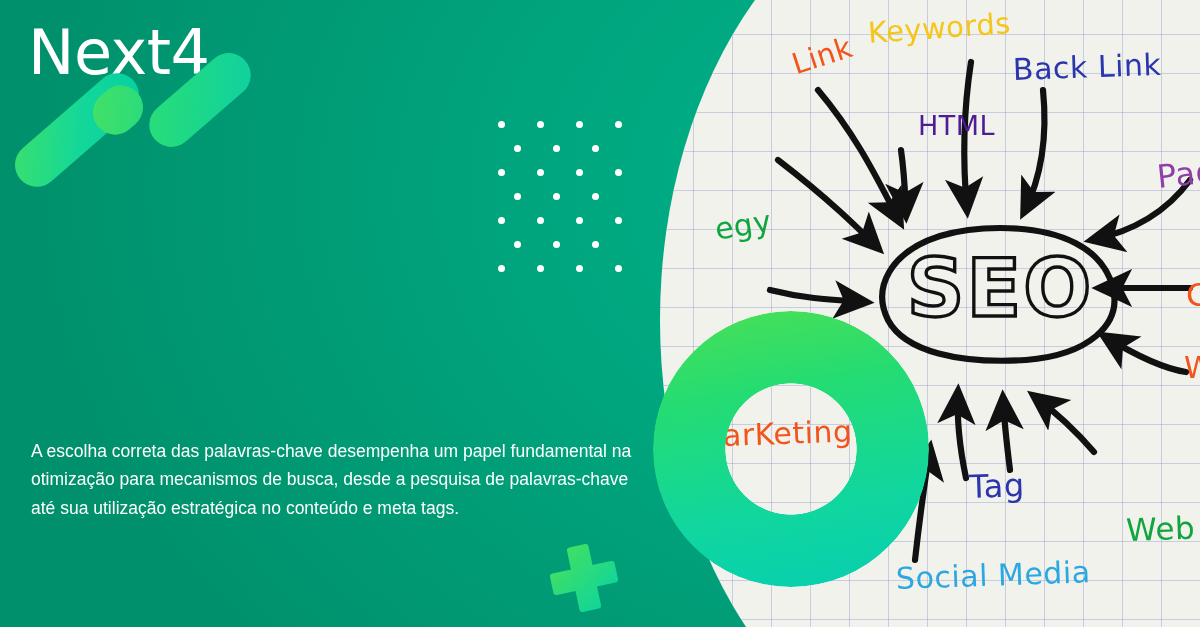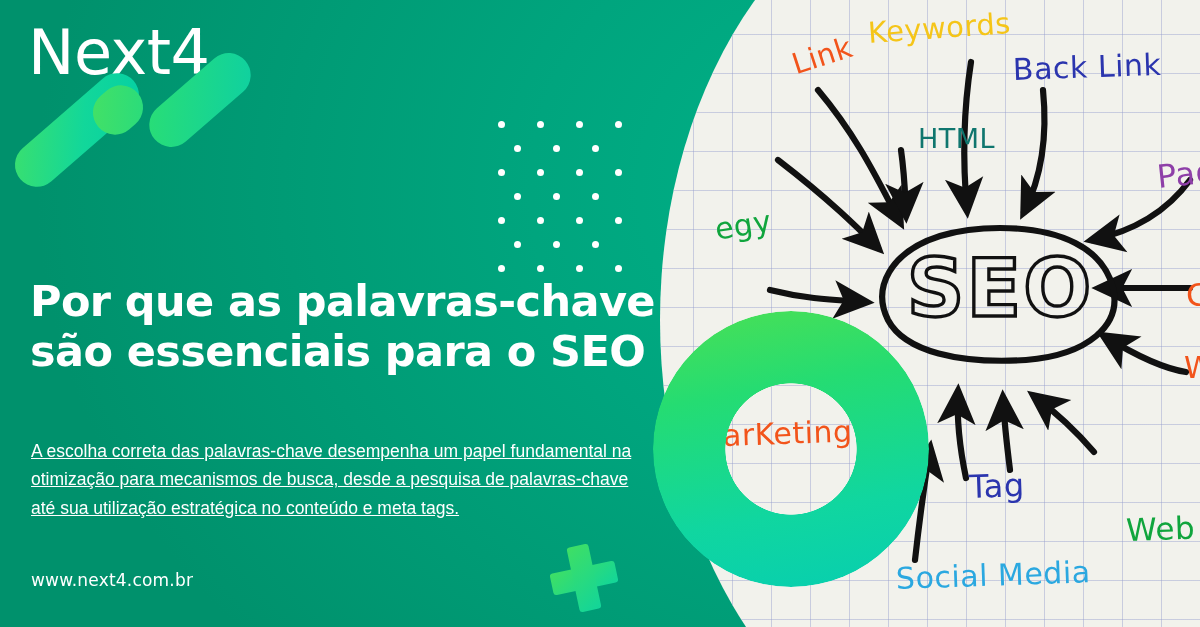--- a/index.html
+++ b/index.html
@@ -79,21 +79,21 @@
   .dot { width:7px; height:7px; border-radius:50%; background:#ffffff; }
 
   #headline {
     position:absolute; left:30px; top:276px; width:690px;
     font-size:43px; line-height:1.17; color:#ffffff;
     font-weight:700; letter-spacing:-.6px;
     font-family:"DejaVu Sans", sans-serif;
   }
   #body-copy {
     position:absolute; left:31px; top:437px; width:625px;
-    font-size:17.5px; line-height:1.62; color:#ffffff; font-weight:400;text-decoration:underline;
+    font-size:17.5px; line-height:1.62; color:#ffffff; font-weight:400;
   }
   #site-url {
     position:absolute; left:31px; top:570px;
     font-size:17px; color:#ffffff; letter-spacing:.2px;
     font-family:"DejaVu Sans", sans-serif;
   }
 
   
   #ring {
     position:absolute; left:653px; top:311px;
@@ -150,21 +150,21 @@
         <path d="M1000,228 C1060,228 1103,248 1113,288 C1122,325 1088,355 1026,360
                  C960,364 905,352 888,320 C872,288 890,252 940,236 C960,230 980,228 1000,228 Z"></path>
       </g>
 
       <text x="1000" y="316" text-anchor="middle" font-family="'DejaVu Sans', sans-serif" font-size="80" font-weight="700" fill="none" stroke="#111" stroke-width="3.4" letter-spacing="2">SEO</text>
     </svg>
 
     <div id="mindmap-labels">
         <div class="hw" style="left: 208px; top: 146px; color: rgb(245, 197, 24); font-size: 29px; transform: rotate(-4deg);">Keywords</div>
         <div class="hw" style="left: 353px; top: 182px; color: rgb(43, 53, 174); font-size: 30px; transform: rotate(-2deg);">Back Link</div>
-        <div class="hw" style="left: 258px; top: 253px; color: #0f766e; font-size: 27px; transform: rotate(0deg);">HTML</div>
+        <div class="hw" style="left: 258px; top: 240px; color: #4c1d95; font-size: 27px; transform: rotate(0deg);">HTML</div>
         <div class="hw" style="left: 133px; top: 178px; color: rgb(242, 84, 27); font-size: 29px; transform: rotate(-18deg);">Link</div>
         <div class="hw" style="left: 55px; top: 342px; color: rgb(16, 165, 61); font-size: 30px; transform: rotate(-9deg);">egy</div>
         <div class="hw" style="left: 497px; top: 288px; color: rgb(142, 63, 168); font-size: 32px; transform: rotate(-6deg);">Pag</div>
         <div class="hw" style="left: 526px; top: 406px; color: rgb(242, 84, 27); font-size: 32px; transform: rotate(0deg);">C</div>
         <div class="hw" style="left: 524px; top: 480px; color: rgb(242, 84, 27); font-size: 30px; transform: rotate(0deg);">W</div>
         <div class="hw" style="left: 63px; top: 548px; color: rgb(242, 84, 27); font-size: 30px; transform: rotate(-2deg);">arKeting</div>
         <div class="hw" style="left: 309px; top: 598px; color: rgb(43, 53, 174); font-size: 32px; transform: rotate(-2deg);">Tag</div>
         <div class="hw" style="left: 236px; top: 691px; color: rgb(43, 168, 224); font-size: 30px; transform: rotate(-2deg);">Social Media</div>
         <div class="hw" style="left: 466px; top: 642px; color: rgb(16, 165, 61); font-size: 31px; transform: rotate(-2deg);">Web D</div>
       </div>
@@ -213,22 +213,20 @@
         <span class="dot"></span>
       </div>
     <div class="dot-row">
         <span class="dot"></span>
         <span class="dot"></span>
         <span class="dot"></span>
         <span class="dot"></span>
       </div>
   </div>
 
-  <h1 id="headline">Por que as palavras-chave são essenciais para o SEO</h1>
   <p id="body-copy">A escolha correta das palavras-chave desempenha um papel fundamental na otimização para mecanismos de busca, desde a pesquisa de palavras-chave até sua utilização estratégica no conteúdo e meta tags.</p>
-  <div id="site-url">www.next4.com.br</div>
 
   <div id="plus">
     <span class="bar h"></span>
     <span class="bar v"></span>
   </div>
 
 </div>
 
 </body></html>

